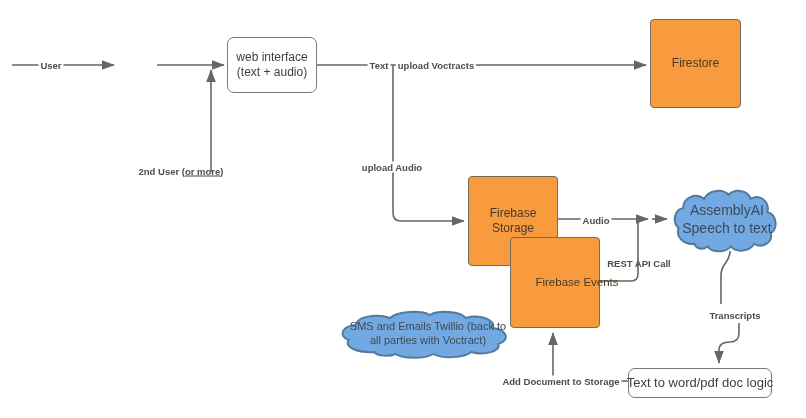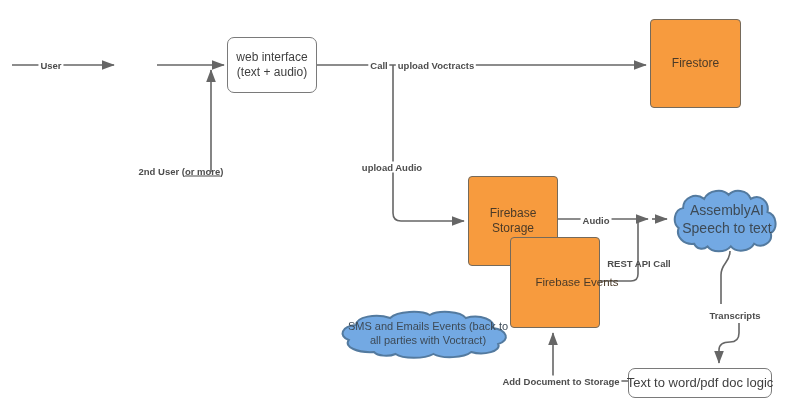--- a/index.html
+++ b/index.html
@@ -113,27 +113,27 @@
     <g transform="translate(338,309) scale(0.9,0.5)">
       <path d="M40,86 C22,88 6,76 12,62 C0,54 4,34 20,32 C20,16 42,8 58,18 C66,4 92,2 102,12 C112,2 136,4 142,18 C158,10 176,22 172,38 C188,42 192,62 178,70 C182,84 162,94 148,86 C140,98 116,100 106,90 C96,100 72,100 64,90 C56,96 44,94 40,86 Z" fill="#73a9e3" stroke="#537a9f" stroke-width="2" vector-effect="non-scaling-stroke"></path>
     </g>
     <g transform="translate(672,187) scale(0.555,0.66)">
       <path d="M40,86 C22,88 6,76 12,62 C0,54 4,34 20,32 C20,16 42,8 58,18 C66,4 92,2 102,12 C112,2 136,4 142,18 C158,10 176,22 172,38 C188,42 192,62 178,70 C182,84 162,94 148,86 C140,98 116,100 106,90 C96,100 72,100 64,90 C56,96 44,94 40,86 Z" fill="#73a9e3" stroke="#537a9f" stroke-width="2" vector-effect="non-scaling-stroke"></path>
     </g>
   </svg>
 
   <div class="cloud-text" style="left:677px;top:197px;width:100px;height:44px;font-size:14px;">AssemblyAI Speech to text</div>
 
-  <div class="cloud-text" style="left:343px;top:311px;width:170px;height:44px;">SMS and Emails Events (back to all parties with Voctract)</div>
+  <div class="cloud-text" style="left:343px;top:311px;width:170px;height:44px;">SMS and Emails Twillio (back to all parties with Voctract)</div>
 
   <div class="edge-label" style="left:51px;top:65px;">User</div>
 
   <div class="edge-label no-bg" style="left:181px;top:171px;"><span>2nd User (</span><span class="u">or more</span><span>)</span></div>
 
-  <div class="edge-label" style="left:379px;top:65px;">Call</div>
+  <div class="edge-label" style="left:379px;top:65px;">Text</div>
 
   <div class="edge-label" style="left:436px;top:65px;">upload Voctracts</div>
 
   <div class="edge-label" style="left:392px;top:167px;">upload Audio</div>
 
   <div class="edge-label" style="left:596px;top:220px;">Audio</div>
 
   <div class="edge-label no-bg" style="left:639px;top:263px;">REST API Call</div>
 
   <div class="edge-label" style="left:735px;top:315px;">Transcripts</div>

